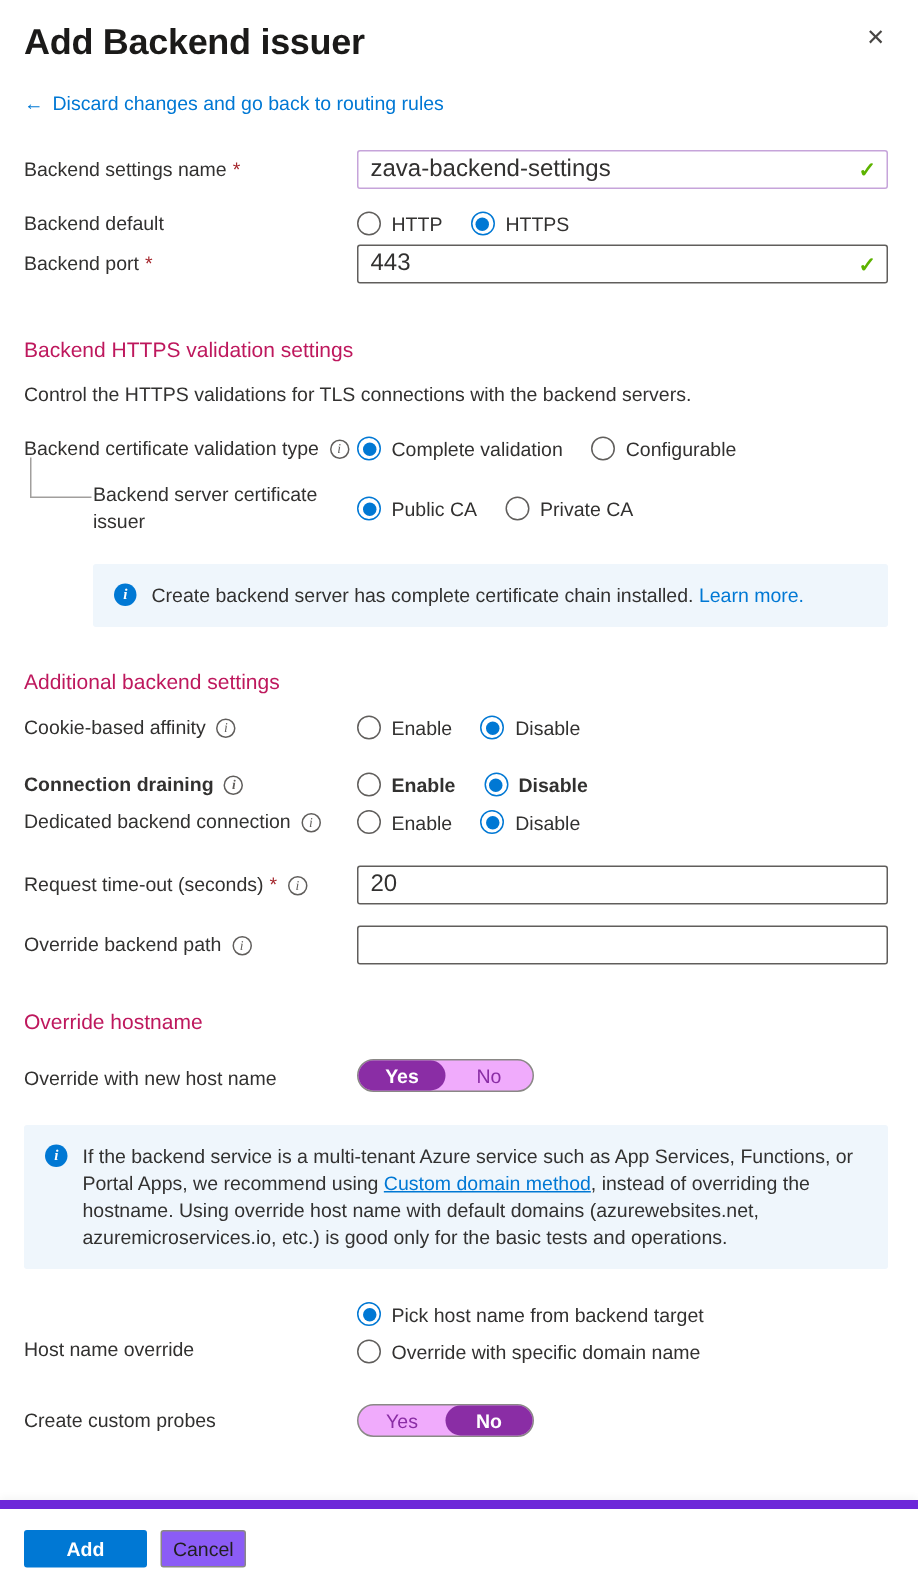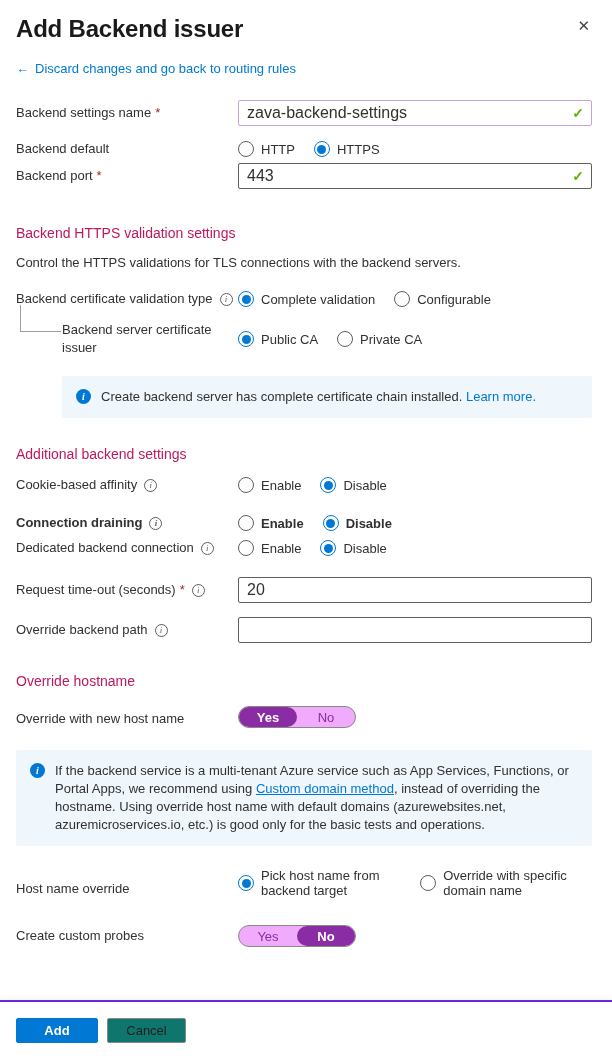--- a/index.html
+++ b/index.html
@@ -34,21 +34,21 @@
   .input-wrap { position: relative; flex: 1; }
   .text-input {
     width: 100%; height: 26px; border: 1px solid #605e5c; border-radius: 2px;
     padding: 0 26px 0 8px; font-size: 16px; color: #323130; font-family: inherit; background: #fff; outline: none;
   }
   .input-purple .text-input { border-color: #c6a4da; }
   .valid-check { position: absolute; right: 8px; top: 50%; transform: translateY(-50%); color: #5db300; font-size: 14px; font-weight: bold; }
 
   
   .radio-group { display: flex; align-items: center; }
-  .radio-group.stacked { flex-direction: row; align-items: flex-start; gap: 9px; }
+  .radio-group.stacked { flex-direction: column; align-items: flex-start; gap: 9px; }
   .radio-opt { display: inline-flex; align-items: center; gap: 7px; margin-right: 19px; cursor: pointer; }
   .radio { width: 16px; height: 16px; border-radius: 50%; border: 1px solid #605e5c; background: #fff; display: inline-flex; align-items: center; justify-content: center; flex-shrink: 0; }
   .radio.checked { border: 1px solid #0078d4; }
   .radio.checked::after { content: ""; width: 9px; height: 9px; border-radius: 50%; background: #0078d4; }
 
   
   .section-heading { font-size: 14px; font-weight: 400; color: #be185d; }
   .para { line-height: 18px; color: #323130; max-width: 578px; }
 
   
@@ -86,26 +86,26 @@
   .hostname-desc { margin-top: 12px; }
   .row-override-toggle { margin-top: 17px; align-items: flex-end; }
   .banner-multitenant { margin-top: 22px; }
   .row-host-override { margin-top: 22px; align-items: flex-end; }
   .row-host-override .label { margin-top: 1px; }
   .row-probes { margin-top: 27px; }
 
   
   .footer {
     position: absolute; bottom: 0; left: 0; right: 0; height: 58px;
-    border-top: 2px solid #6d28d9; box-shadow: 0 -2px 5px rgba(0,0,0,0.04);
+    border-top: 6px solid #6d28d9; box-shadow: 0 -2px 5px rgba(0,0,0,0.04);
     display: flex; align-items: center; gap: 9px; padding: 0 16px; background: #fff;
   }
   .btn { height: 25px; border-radius: 2px; font-size: 13px; font-family: inherit; cursor: pointer; }
   .btn-primary { background: #0078d4; border: 1px solid #0078d4; color: #fff; font-weight: 700; width: 82px; }
-  .btn-secondary { background: #0f766e; border: 1px solid #8a8886; color: #201f1e; width: 79px; }
+  .btn-secondary { background: #8b5cf6; border: 1px solid #8a8886; color: #201f1e; width: 57px; }
 </style>
 </head>
 <body>
 
 <div class="content">
 
   
   <div class="header">
     <div class="title">Add Backend issuer</div>
     <button class="close-btn">✕</button>

